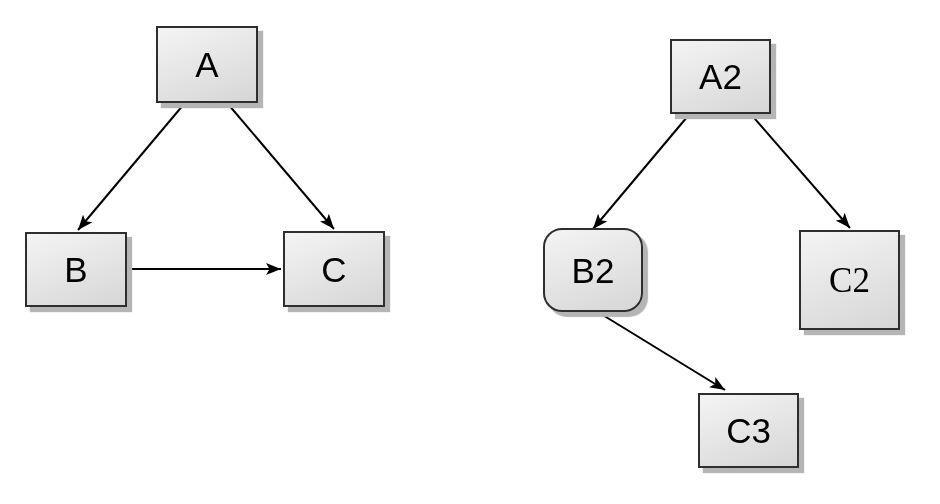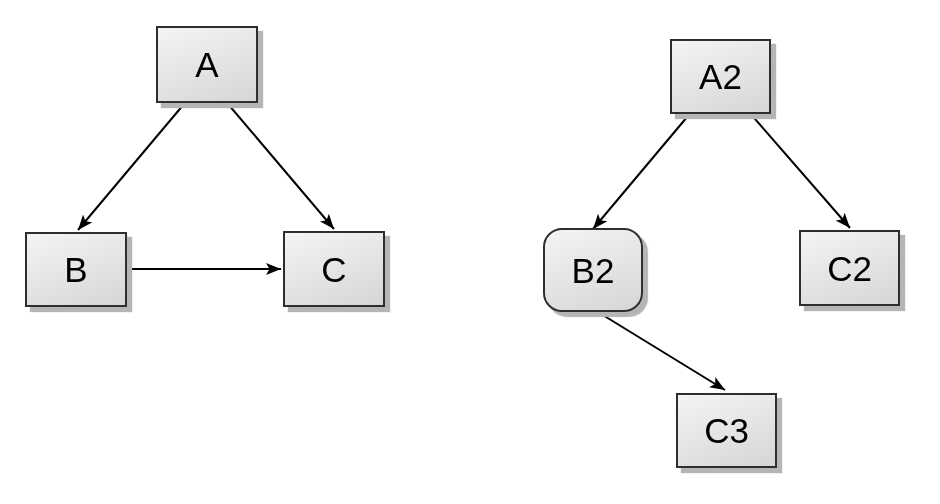--- a/index.html
+++ b/index.html
@@ -74,19 +74,19 @@
     </div>
     <div class="node" style="left: 283px; top: 231px; width: 102px; height: 76px;">
       <span class="node-label">C</span>
     </div>
     <div class="node" style="left: 670px; top: 27px; width: 101px; height: 75px; margin-top: 12px;">
       <span class="node-label">A2</span>
     </div>
     <div class="node" style="left: 543px; top: 228px; width: 100px; height: 84px; border-radius: 19px;">
       <span class="node-label">B2</span>
     </div>
-    <div class="node" style="left: 799px; top: 230px; width: 101px; height: 76px;">
+    <div class="node" style="left: 799px; top: 230px; width: 101px; height: 100px; font-family: Liberation Serif, serif;">
       <span class="node-label">C2</span>
     </div>
-    <div class="node" style="left: 676px; top: 393px; width: 101px; height: 75px; align-items: center;">
+    <div class="node" style="left: 698px; top: 393px; width: 101px; height: 75px; align-items: center;">
       <span class="node-label">C3</span>
     </div>
   </div>
 
 </body></html>

